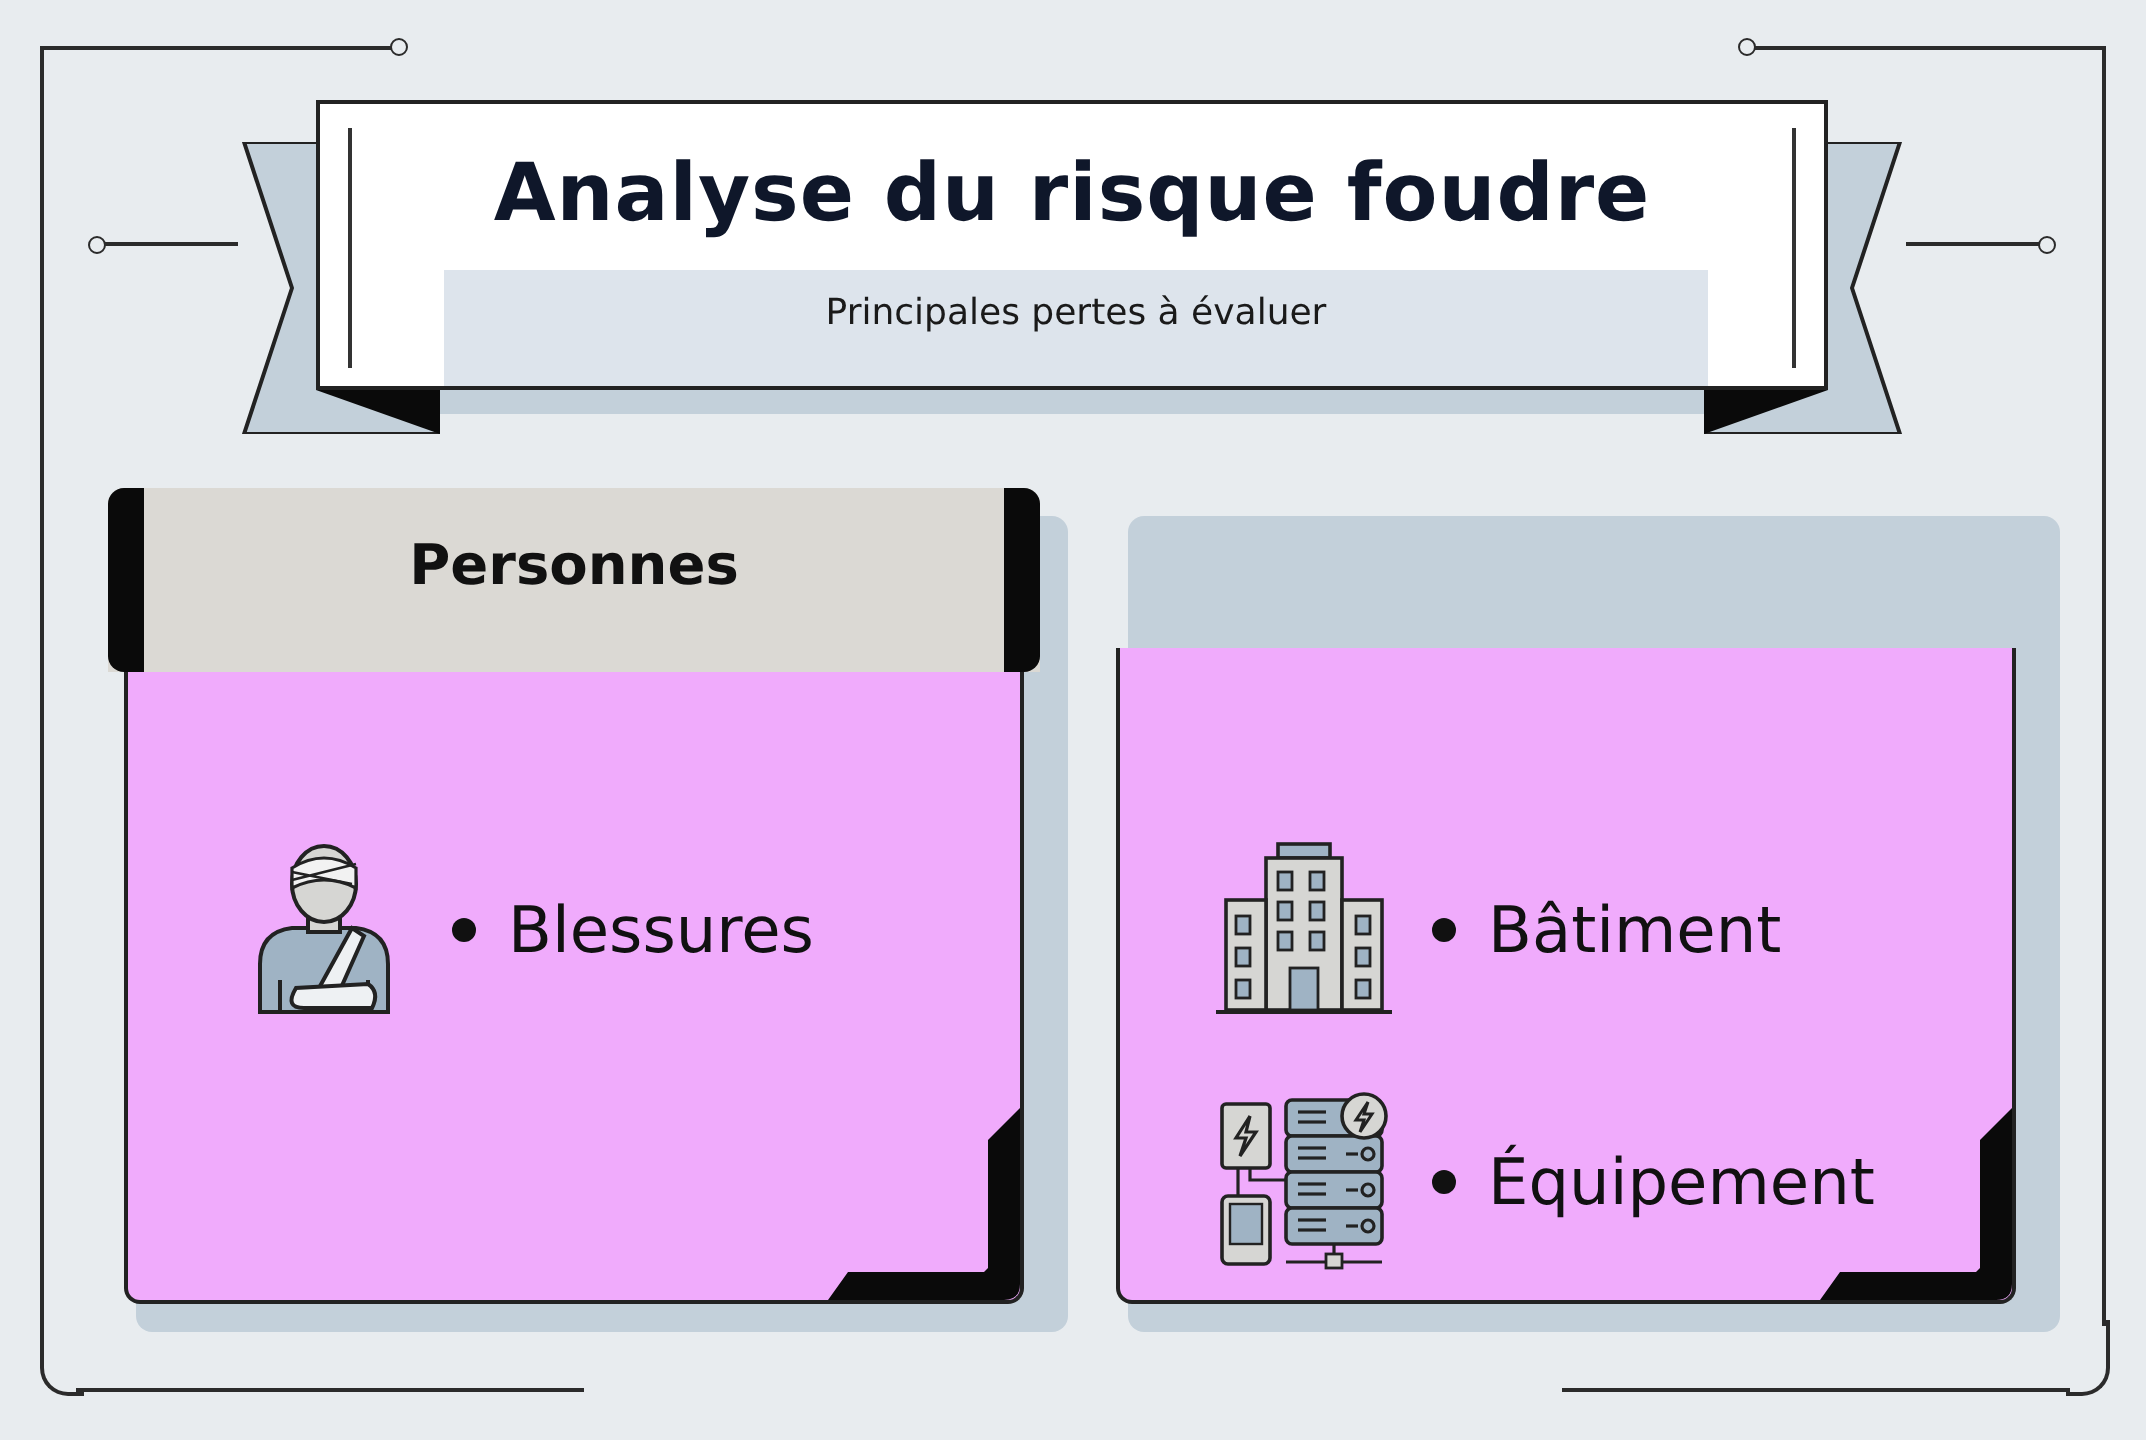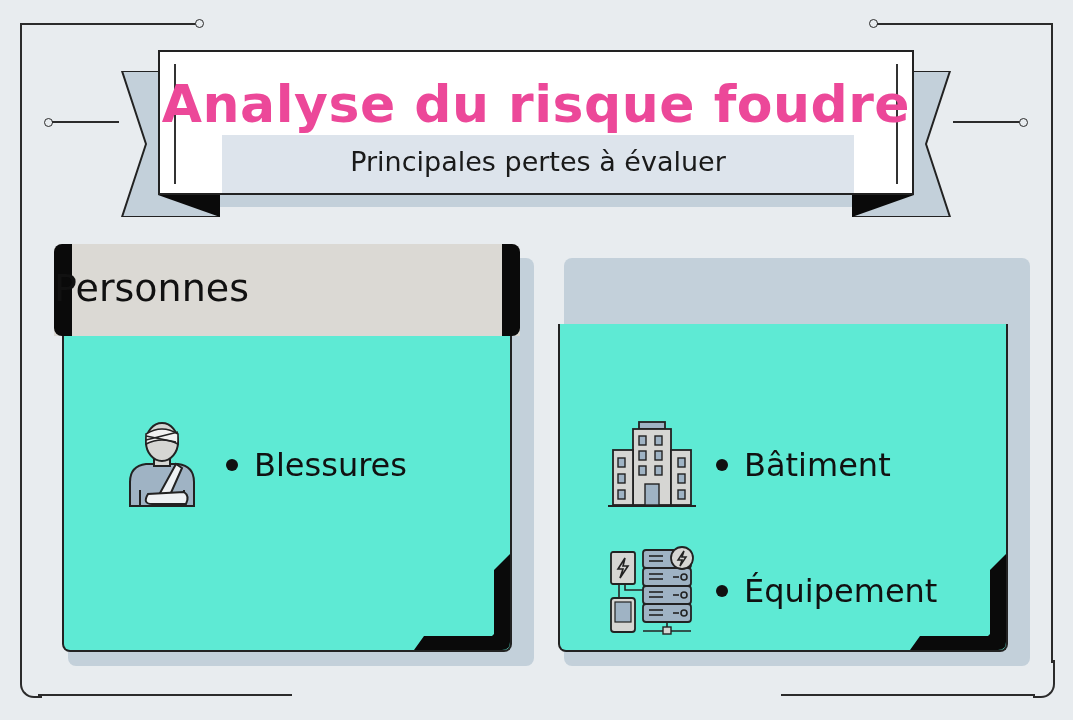--- a/index.html
+++ b/index.html
@@ -17,47 +17,47 @@
   
   .ribbon-tail { position:absolute; top:71px; width:100px; height:146px; }
   .banner {
     position:absolute; left:158px; top:50px; width:756px; height:145px;
     background:#fff; border:2px solid #222; box-sizing:border-box;
   }
   .banner-shadow { position:absolute; left:220px; top:195px; width:632px; height:12px; background:#c3d0da; }
   .banner .vbar { position:absolute; top:12px; width:2px; height:120px; background:#333; }
   .banner-title {
     position:absolute; left:0; right:0; top:22px; text-align:center;
-    font-size:52px; font-weight:bold; letter-spacing:0.5px; color:#ec4899;
+    font-size:40px; font-weight:bold; letter-spacing:0.5px; color:#0f172a;
   }
   .banner-sub-bg {
     position:absolute; left:62px; top:83px; width:632px; height:58px; background:#dde4ec;
   }
   .banner-sub {
     position:absolute; left:62px; width:632px; top:94px; text-align:center;
-    font-size:27px; color:#1a1a1a;
+    font-size:18px; color:#1a1a1a;
   }
 
   
   .card { position:absolute; top:244px; width:466px; height:408px; }
   .card-shadow { position:absolute; left:14px; top:14px; right:-14px; bottom:-14px; background:#c3d0da; border-radius:8px; }
   .card-body {
     position:absolute; left:8px; top:80px; right:8px; bottom:0;
-    background:#5eead4; border:2px solid #222; border-top:none; border-radius:0 0 8px 8px; box-sizing:border-box;
+    background:#f0abfc; border:2px solid #222; border-top:none; border-radius:0 0 8px 8px; box-sizing:border-box;
   }
   .card-head {
     position:absolute; left:0; top:0; right:0; height:92px;
     background:#dbd9d4; border-radius:8px 8px 0 0;
   }
   .card-head .cap { position:absolute; top:0; width:18px; height:92px; background:#0a0a0a; }
   .card-head .cap.l { left:0; border-radius:8px 0 0 8px; }
   .card-head .cap.r { right:0; border-radius:0 8px 8px 0; }
   .card-title {
-    position:absolute; left:0; right:0; top:22px; text-align:left;
-    font-size:38px; font-weight:normal; color:#111;
+    position:absolute; left:0; right:0; top:22px; text-align:center;
+    font-size:28px; font-weight:bold; color:#111;
   }
   .corner-accent { position:absolute; right:0px; bottom:0px; width:96px; height:96px; }
 
   .item { position:absolute; left:0; height:90px; display:flex; align-items:center; }
   .item .icon { width:92px; height:90px; display:flex; align-items:center; justify-content:center; }
   .item .bullet { width:12px; height:12px; border-radius:50%; background:#111; margin-left:18px; margin-right:16px; }
   .item .label { font-size:32px; color:#111; }
 </style>
 </head>
 <body>

